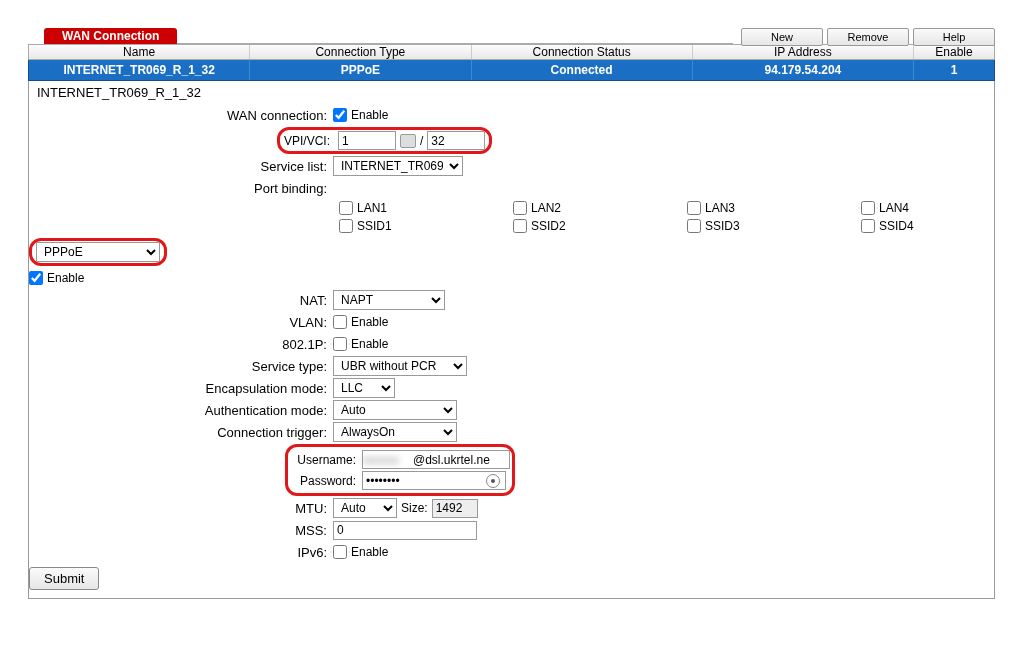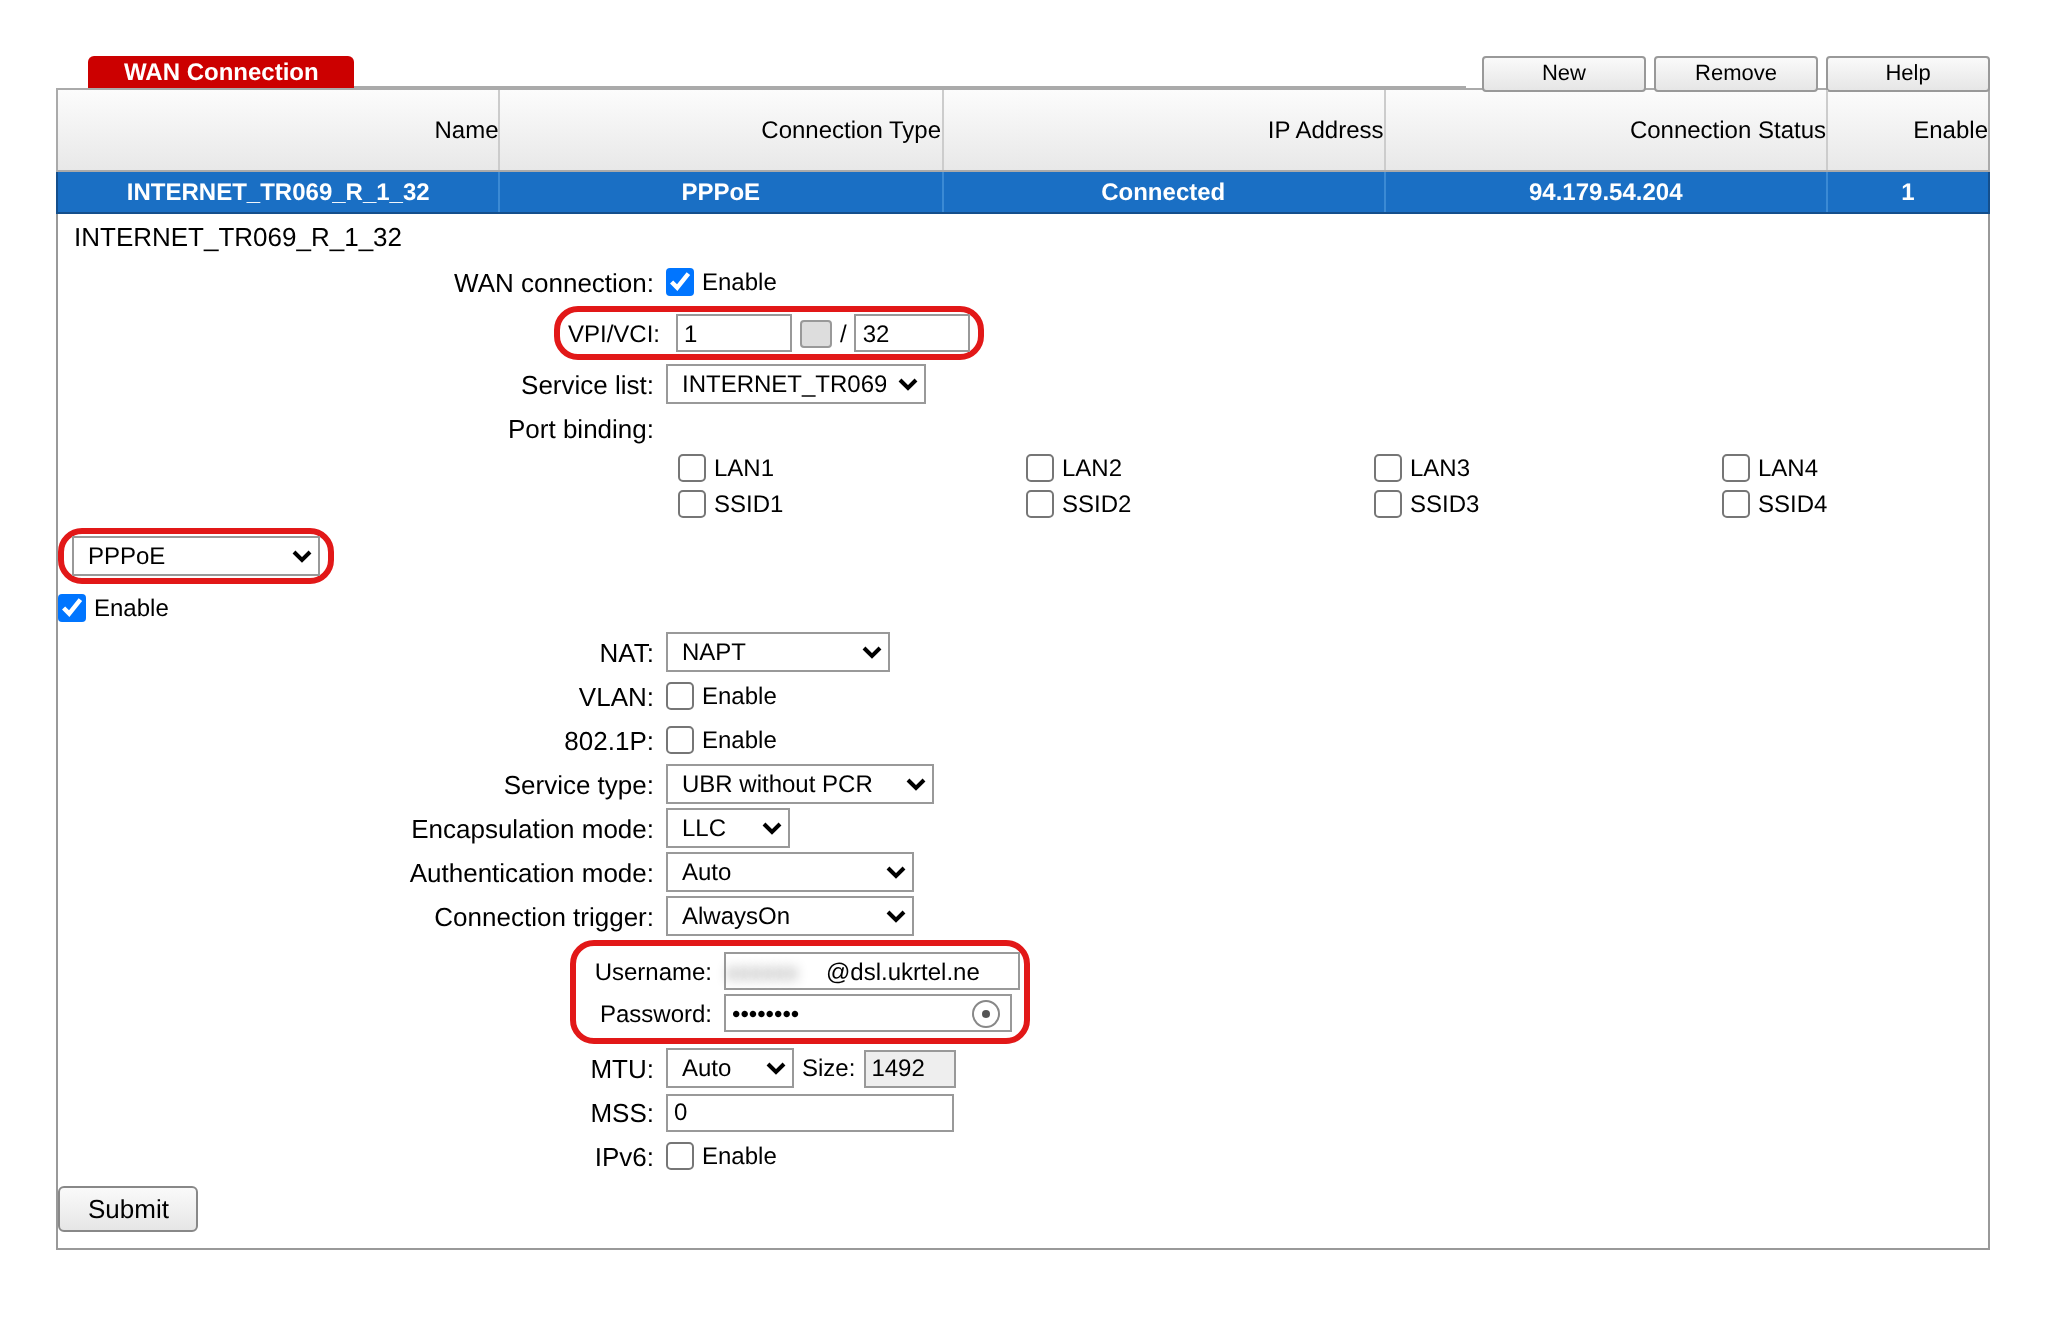--- a/index.html
+++ b/index.html
@@ -4,21 +4,21 @@
 <style>
 * { box-sizing: border-box; margin: 0; padding: 0; font-family: Arial, sans-serif; font-size: 12px; }
 body { background: #fff; padding: 28px 28px 12px 28px; }
 .wrap { width: 967px; }
 .top-tabs { display: flex; height: 16px; }
 .tab-red { background: #cc0000; color: #fff; font-weight: bold; padding: 0 18px; line-height: 16px; border-top-left-radius: 3px; border-top-right-radius: 3px; display: flex; align-items: center; margin-left: 16px; }
 .tab-spacer { flex: 1; border-bottom: 1px solid #aaa; margin-right: 4px; }
 .btn-bar { display: flex; gap: 0; }
 .btn-bar button { width: 82px; height: 18px; background: linear-gradient(#fafafa,#e6e6e6); border: 1px solid #999; border-radius: 2px; font-size: 11px; text-align: center; cursor: pointer; margin-left: 4px; }
 .grid-header { display: flex; background: linear-gradient(#fcfcfc,#e8e8e8); border: 1px solid #aaa; }
-.grid-header > div { flex: 1; text-align: right; padding: 13px 0; font-size: 12px; border-right: 1px solid #ccc; }
+.grid-header > div { flex: 1; text-align: center; padding: 0 0; font-size: 12px; border-right: 1px solid #ccc; }
 .grid-header > div:last-child { flex: 0 0 80px; border-right: none; }
 .grid-row { display: flex; background: #1a6fc4; color: #fff; font-weight: bold; border: 1px solid #144f8c; border-top: none; }
 .grid-row > div { flex: 1; text-align: center; padding: 3px 0; border-right: 1px solid #3b8ad4; }
 .grid-row > div:last-child { flex: 0 0 80px; border-right: none; }
 .form-area { border-left: 1px solid #999; border-right: 1px solid #999; border-bottom: 1px solid #999; padding: 0 0 8px 0; }
 .section-title { padding: 4px 8px; font-size: 13px; }
 .row { display: flex; align-items: center; min-height: 22px; padding: 1px 0; }
 .lab { width: 304px; text-align: right; padding-right: 6px; font-size: 13px; }
 .val { flex: 1; display: flex; align-items: center; gap: 4px; font-size: 13px; }
 input[type=text], input[type=password], select { border: 1px solid #999; height: 19px; padding: 0 3px; font-size: 12px; background: #fff; }
@@ -48,22 +48,22 @@
     <div class="btn-bar">
       <button>New</button>
       <button>Remove</button>
       <button>Help</button>
     </div>
   </div>
 
   <div class="grid-header">
     <div>Name</div>
     <div>Connection Type</div>
+    <div>Connection Status</div>
     <div>IP Address</div>
-    <div>Connection Status</div>
     <div>Enable</div>
   </div>
   <div class="grid-row">
     <div>INTERNET_TR069_R_1_32</div>
     <div>PPPoE</div>
     <div>Connected</div>
     <div>94.179.54.204</div>
     <div>1</div>
   </div>
 

